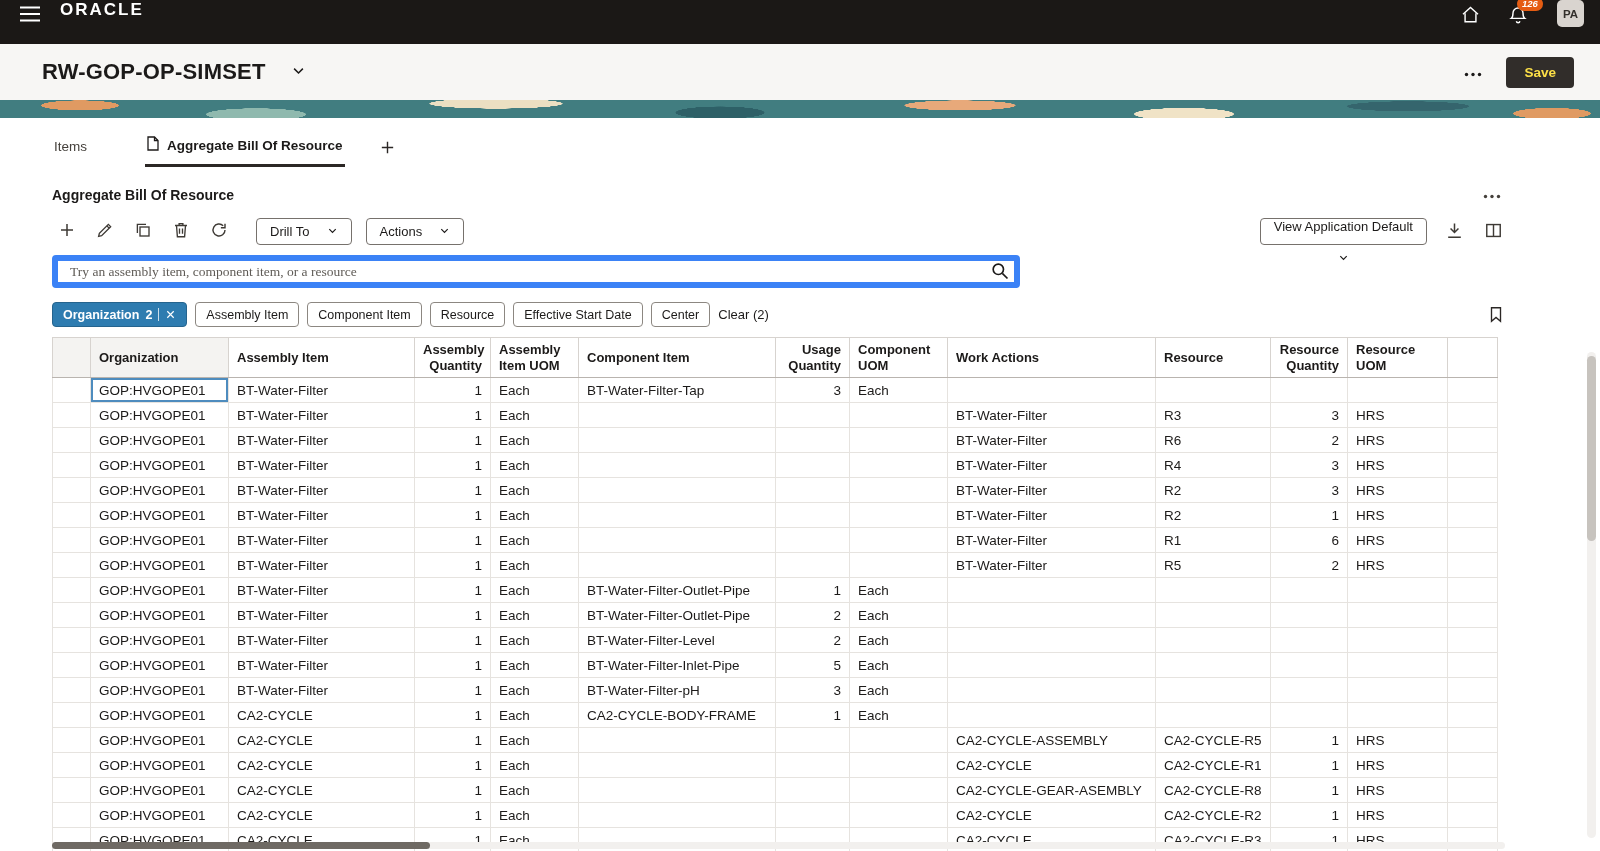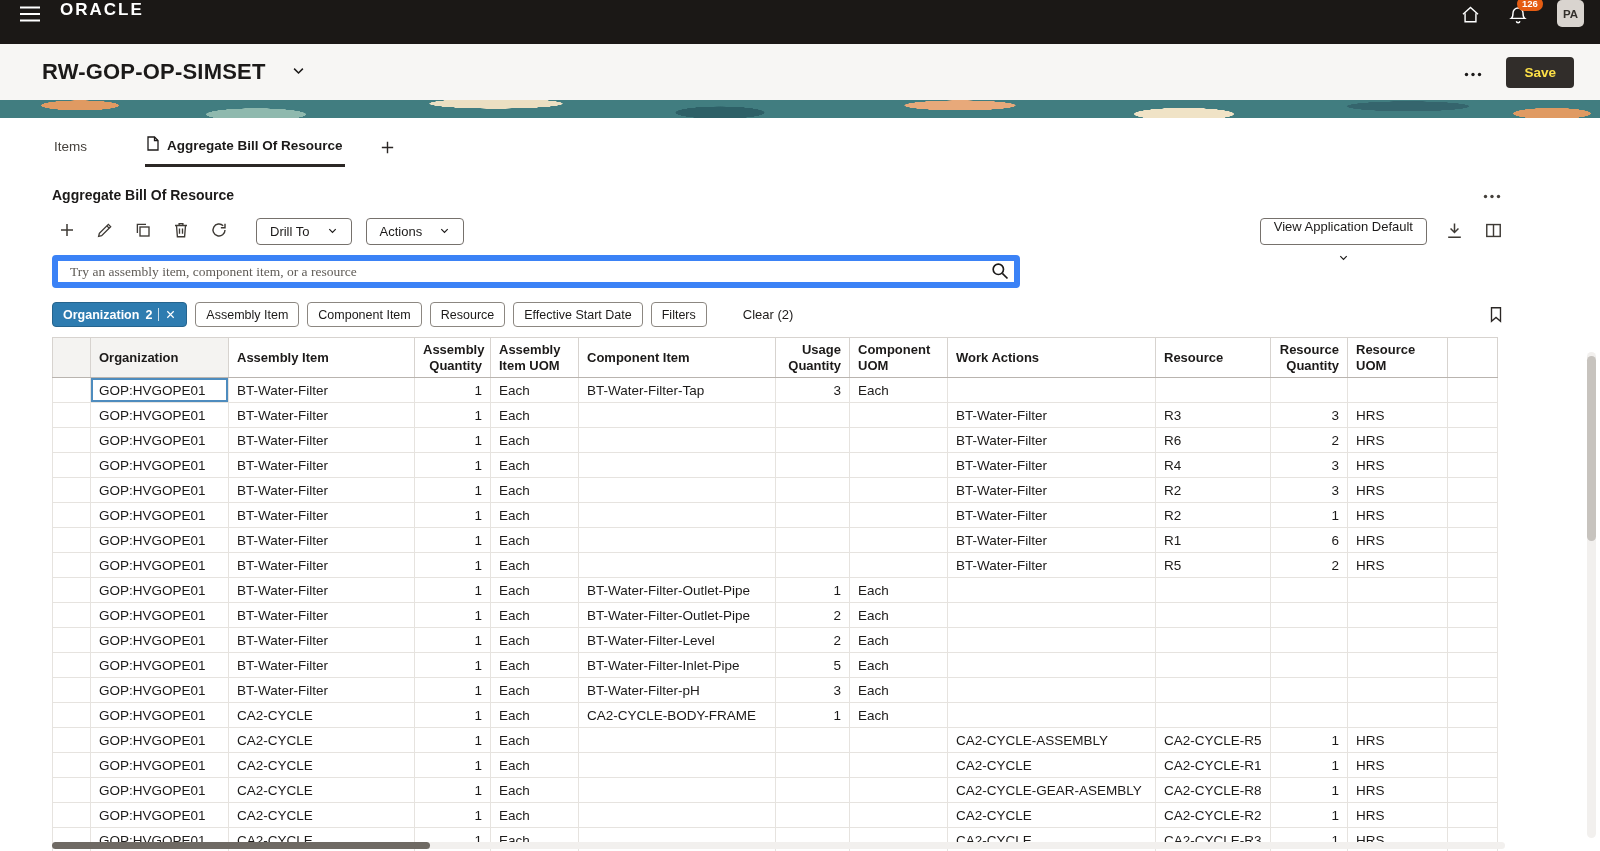--- a/index.html
+++ b/index.html
@@ -5,21 +5,21 @@
   *{margin:0;padding:0;box-sizing:border-box;}
   html,body{width:1600px;height:851px;overflow:hidden;}
   body{font-family:"Liberation Sans","DejaVu Sans",sans-serif;background:#fff;color:#1c1a19;position:relative;}
   button{font-family:inherit;background:none;border:none;cursor:pointer;color:inherit;}
 
   
   .topbar{height:44px;background:#1b1816;display:flex;align-items:flex-start;padding:0 16px;gap:14px;}
   .menu-btn{width:28px;height:28px;display:flex;align-items:center;justify-content:center;}
   .brand{color:#fff;font-size:17px;font-weight:700;letter-spacing:2px;margin-left:2px;}
   .topbar-spacer{flex:1;}
-  .icon-btn-dark{width:34px;height:32px;display:flex;align-items:center;justify-content:center;position:relative;}
+  .icon-btn-dark{width:34px;height:32px;display:flex;align-items:center;justify-content:center;position:relative;font-style:italic;}
   .badge{position:absolute;top:-3px;left:16px;background:#e55c12;color:#fff;font-size:9.5px;font-weight:700;border-radius:8px;padding:2px 5px;line-height:1;}
   .avatar{width:27px;height:27px;border-radius:5px;background:#d9d4cf;color:#332f2b;font-size:11.5px;font-weight:700;display:flex;align-items:center;justify-content:center;margin-left:8px;cursor:pointer;}
 
   
   .page-header{height:56px;background:#f7f6f4;display:flex;align-items:center;padding:0 26px 0 42px;}
   .title-wrap{display:flex;align-items:center;gap:25px;cursor:pointer;}
   .page-title{font-size:22px;font-weight:700;letter-spacing:.2px;}
   .ph-right{margin-left:auto;display:flex;align-items:center;gap:20px;}
   .save-btn{background:#312d2a;color:#fde047;font-size:13.5px;font-weight:600;padding:8px 18px;border-radius:4px;}
 
@@ -62,21 +62,21 @@
   .search-input{width:100%;height:33px;border:6px solid #3b82f6;border-radius:4px;padding:0 42px 0 12px;font-size:13.5px;color:#1c1a19;background:#fff;outline:none;font-family:Liberation Serif, serif;}
   .search-input::placeholder{color:#5f5b56;}
   .search-ic{position:absolute;right:10px;top:6px;cursor:pointer;}
 
   
   .chip-row{display:flex;align-items:center;margin-top:14px;gap:8px;}
   .chip{height:25px;display:flex;align-items:center;gap:6px;padding:0 10px;border:1px solid #8c8781;border-radius:4px;font-size:12.5px;background:#fff;cursor:pointer;white-space:nowrap;}
   .chip.active{background:#2e7cb0;border-color:#25648e;color:#fff;font-weight:600;}
   .chip-divider{width:1px;height:13px;background:rgba(255,255,255,.75);}
   .chip-close{display:flex;align-items:center;cursor:pointer;}
-  .clear-link{font-size:13px;margin-left:28px;cursor:pointer;white-space:nowrap;}
+  .clear-link{font-size:13px;cursor:pointer;white-space:nowrap;}
   .bookmark{margin-left:auto;color:#2b2725;display:flex;align-items:center;cursor:pointer;}
 
   
   .table-wrap{margin-top:10px;height:532px;overflow:hidden;position:relative;}
   table{border-collapse:collapse;table-layout:fixed;width:1445px;}
   th{font-size:13px;font-weight:700;text-align:left;padding:3px 8px;border:1px solid #d7d3cf;border-bottom:1px solid #b9b4af;height:40px;vertical-align:middle;line-height:16px;background:#fff;}
   th.shaded{background:#f4f3f1;}
   td{font-size:13.5px;padding:3px 8px;border:1px solid #e6e3df;height:25px;white-space:nowrap;overflow:hidden;background:#fff;}
   .al-r{text-align:right;}
   td.focused{box-shadow:inset 0 0 0 2px #4e8cbe;}
@@ -292,21 +292,21 @@
     <div class="chip">
       <span>Component Item</span>
     </div>
     <div class="chip">
       <span>Resource</span>
     </div>
     <div class="chip">
       <span>Effective Start Date</span>
     </div>
     <div class="chip">
-      <span>Filters</span>
+      <span>Center</span>
     </div>
     <span class="clear-link">Clear (2)</span>
     <span class="bookmark">
       <svg width="18" height="19" viewBox="0 0 24 24" fill="none" stroke="currentColor" stroke-width="1.8">
           <path d="M6 3h12v18l-6-5-6 5z"></path>
         </svg>
     </span>
   </div>
 
   <div class="table-wrap">

